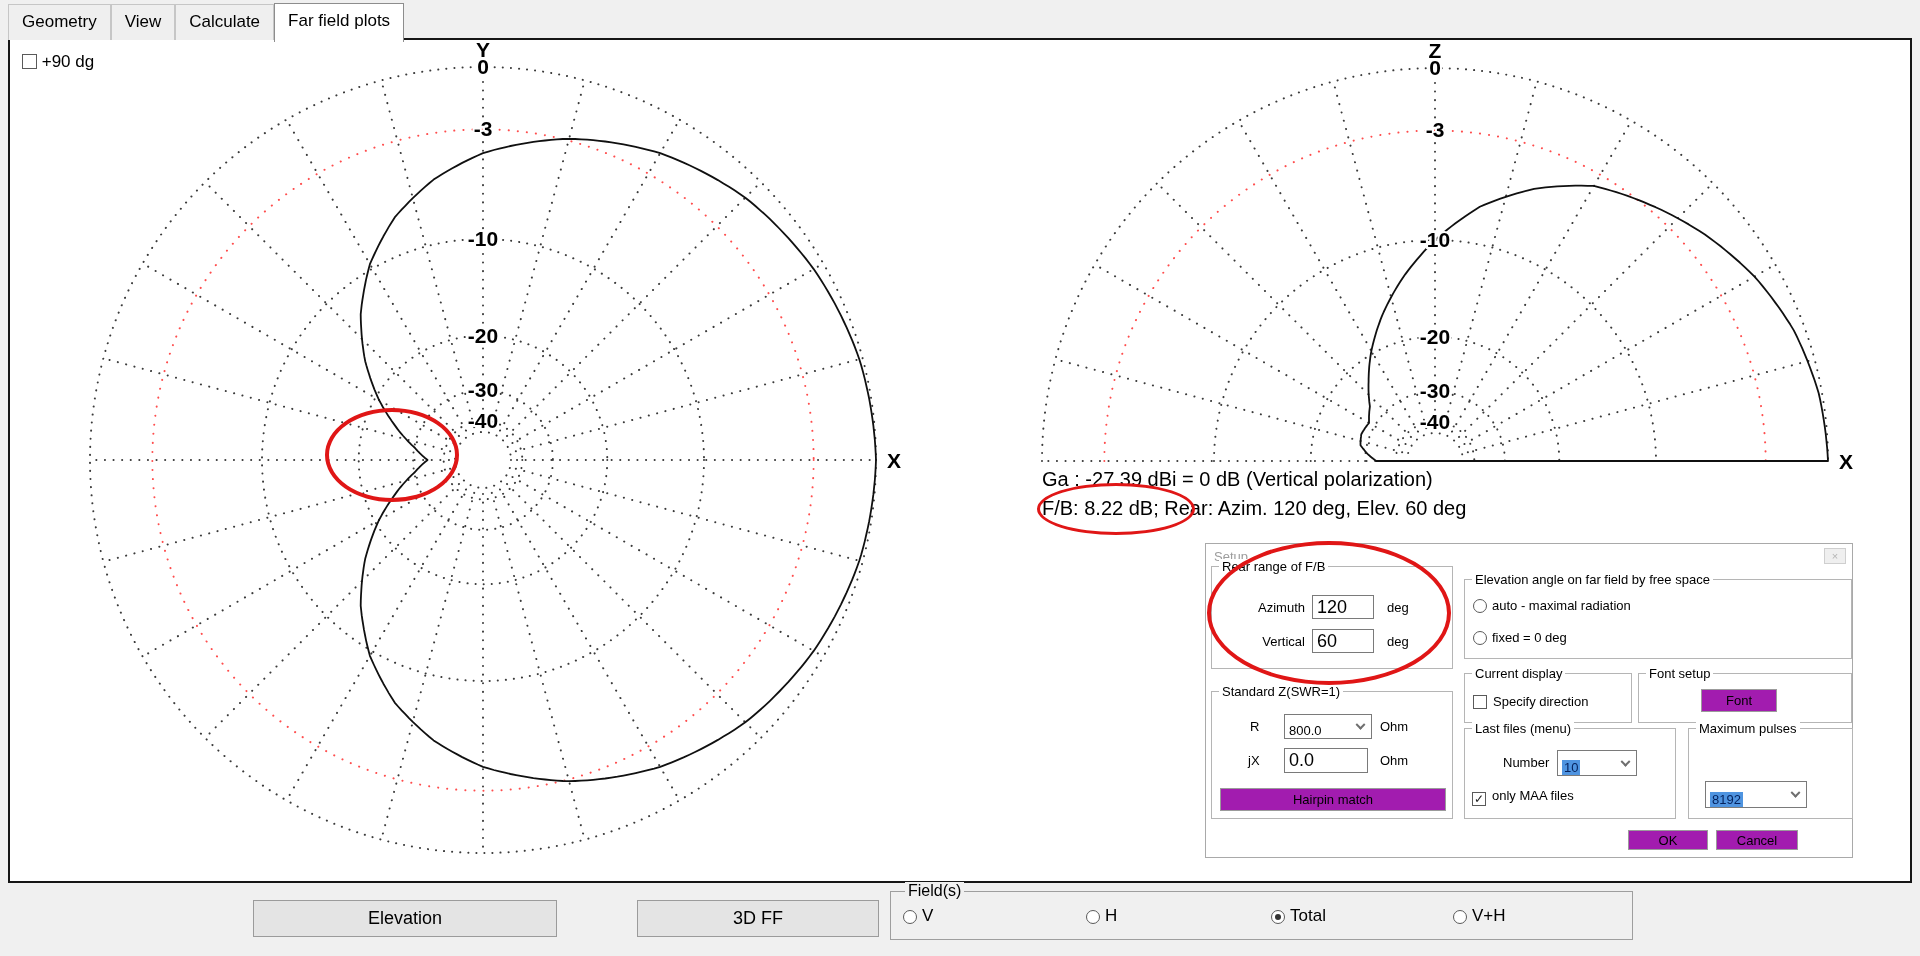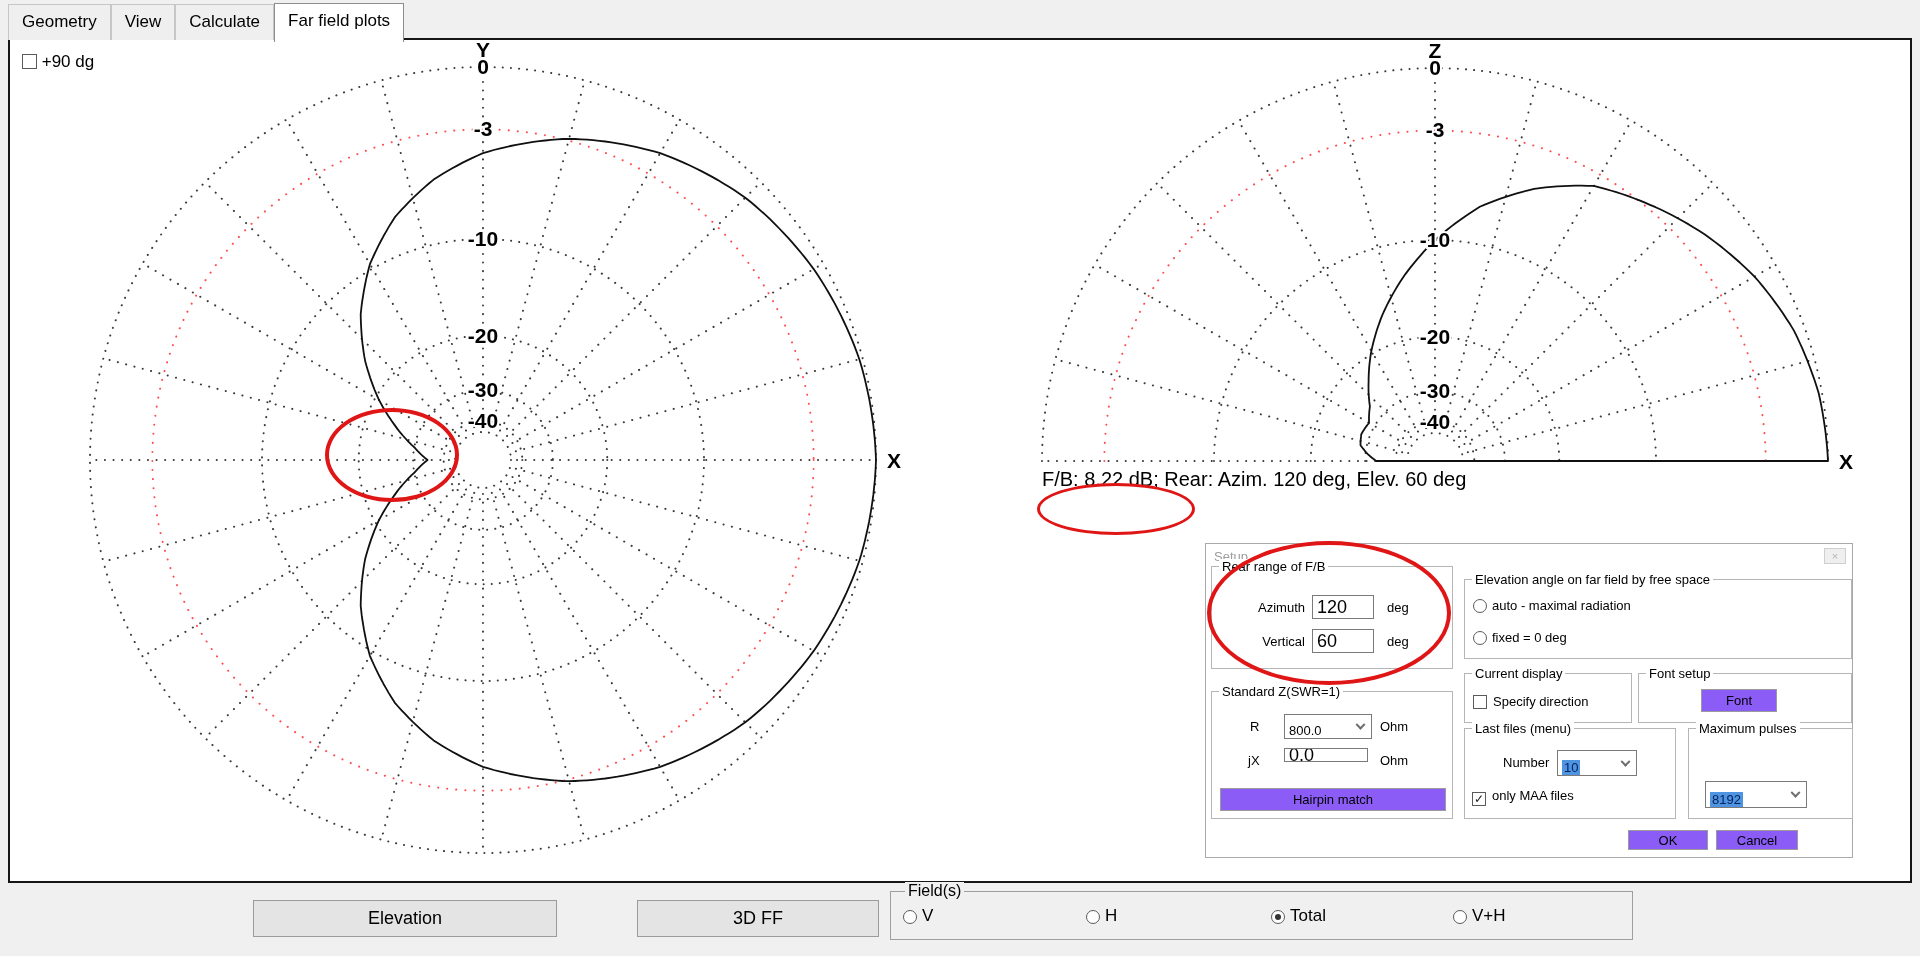--- a/index.html
+++ b/index.html
@@ -37,21 +37,21 @@
   .grp { position:absolute; border:1px solid #b5b5b5; }
   .grp-title { position:absolute; top:-8px; left:7px; background:#fff; padding:0 3px; font-size:13px; white-space:nowrap; }
   .win-input { position:absolute; background:#fff; border:1px solid #7a7a7a; font-size:18px;
                font-family:"Liberation Sans",sans-serif; padding:2px 4px; }
   .combo { position:absolute; background:#fff; border:1px solid #7a7a7a; display:flex; align-items:flex-end;
            padding-left:4px; font-size:13px; }
   .combo-sel { background:#4f94e0; color:#04215c; padding:0 2px; }
   .chev { position:absolute; right:7px; top:40%; width:7px; height:7px; border-right:2px solid #6f6f6f;
           border-bottom:2px solid #6f6f6f; transform:translateY(-40%) rotate(45deg); }
   .lbl { position:absolute; font-size:13px; white-space:nowrap; }
-  .btn { background:#8b5cf6; border:1px solid #9b9b9b; text-align:right; font-size:13px;
+  .btn { background:#a21caf; border:1px solid #9b9b9b; text-align:right; font-size:13px;
          font-family:"Liberation Sans",sans-serif; display:flex; align-items:center; justify-content:center; }
   .radio { display:inline-block; width:14px; height:14px; border:1px solid #5a5a5a; border-radius:50%;
            background:#fff; vertical-align:-3px; margin-right:5px; position:relative; }
   .radio.sel::after { content:""; position:absolute; left:3px; top:3px; width:6px; height:6px;
            border-radius:50%; background:#333; }
   .cbx { display:inline-block; width:14px; height:14px; border:1px solid #5a5a5a; background:#fff;
          vertical-align:-3px; margin-right:6px; text-align:center; line-height:12px; font-size:12px; color:#222; }
 
   
   #bottom-bar { position:absolute; left:0; top:883px; width:1920px; height:73px; background:#f0f0f0; }
@@ -149,20 +149,21 @@
       <text x="854" y="427" text-anchor="middle" font-size="21" font-weight="600" fill="#000" stroke="#fff" stroke-width="4" paint-order="stroke">X</text>
     </svg>
 
   <div class="cb-row abs" style="left:12px;top:12px;">
     <span class="cb-box"></span>
     <span>+90 dg</span>
   </div>
 </div>
 
 <div id="results">
+  <div>Ga : -27.39 dBi = 0 dB  (Vertical polarization)</div>
   <div>F/B: 8.22 dB; Rear: Azim. 120 deg,  Elev. 60 deg</div>
 </div>
 
 <div id="setup-dialog">
   <div class="dlg-title">Setup</div>
   <div class="dlg-close">×</div>
 
   <div class="grp" style="left:5px;top:22px;width:242px;height:103px;">
     <span class="grp-title">Rear range of F/B</span>
     <span class="lbl" style="left:0;top:33px;width:93px;text-align:right;">Azimuth</span>
@@ -197,21 +198,21 @@
 
   <div class="grp" style="left:5px;top:147px;width:242px;height:128px;">
     <span class="grp-title">Standard Z(SWR=1)</span>
     <span class="lbl" style="left:38px;top:27px;">R</span>
     <div class="combo" style="left:72px;top:22px;width:88px;height:25px;">
       <span>800.0</span>
       <span class="chev"></span>
     </div>
     <span class="lbl" style="left:168px;top:27px;">Ohm</span>
     <span class="lbl" style="left:36px;top:61px;">jX</span>
-    <input class="win-input" style="left: 72px; top: 56px; width: 84px; height: 14px;" value="0.0">
+    <input class="win-input" style="left: 72px; top: 56px; width: 84px; height: 25px;" value="0.0">
     <span class="lbl" style="left:168px;top:61px;">Ohm</span>
     <div class="btn" style="position:absolute;left:8px;top:96px;width:226px;height:23px;">Hairpin match</div>
   </div>
 
   <div class="grp" style="left:258px;top:184px;width:212px;height:91px;">
     <span class="grp-title">Last files (menu)</span>
     <span class="lbl" style="left:38px;top:26px;">Number</span>
     <div class="combo" style="left:92px;top:21px;width:80px;height:26px;">
       <span class="combo-sel">10</span>
       <span class="chev"></span>

